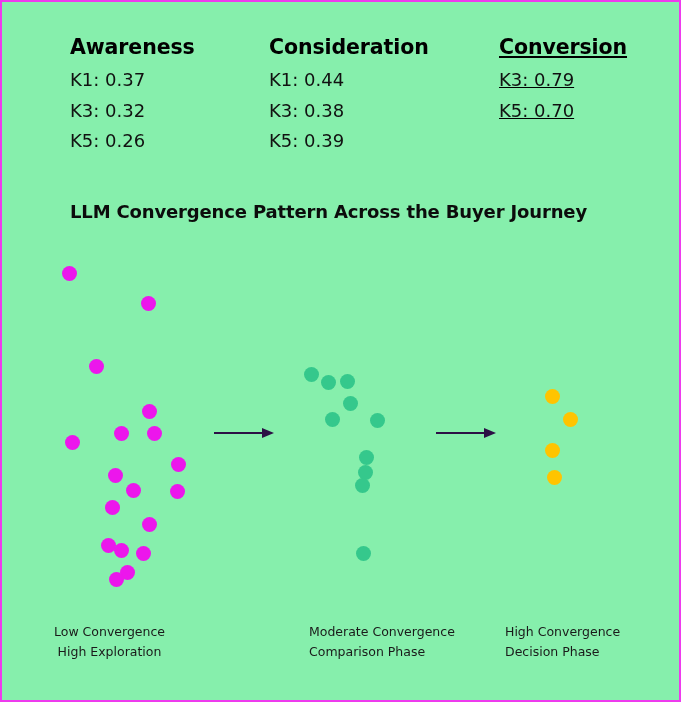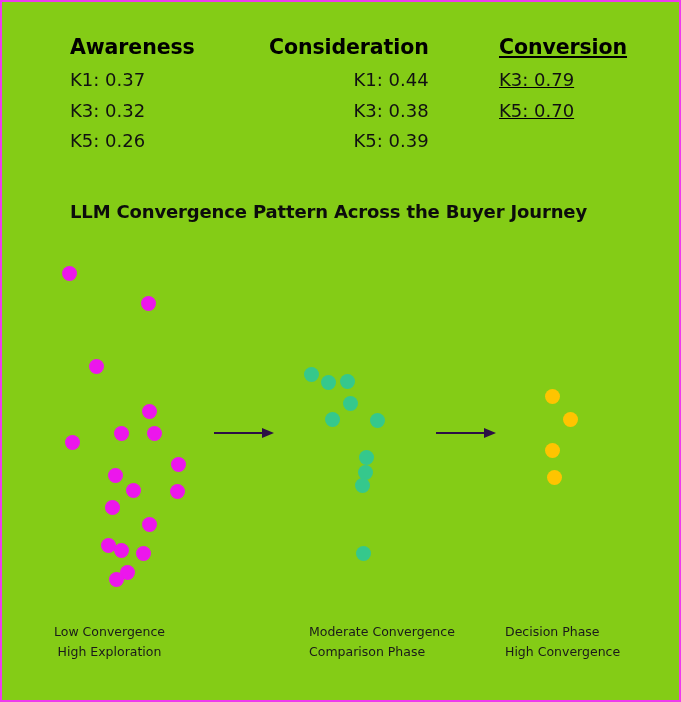--- a/index.html
+++ b/index.html
@@ -9,39 +9,39 @@
     background: #ffffff;
   }
   body {
     font-family: "DejaVu Sans", "Liberation Sans", sans-serif;
   }
   #figure {
     position: relative;
     width: 681px;
     height: 702px;
     box-sizing: border-box;
-    background: #84cc16;
+    background: #86efac;
     border: 2px solid #ee3aee;
     overflow: hidden;
   }
 
   
   .metrics {
     position: absolute;
     top: 32px;
     left: 0;
     width: 681px;
     height: 130px;
   }
   .metric-col {
     position: absolute;
     top: 0;
   }
   .metric-col.c0 { left: 68px; }
-  .metric-col.c1 { left: 267px; text-align: right; }
+  .metric-col.c1 { left: 267px; }
   .metric-col.c2 { left: 497px; text-decoration: underline; }
 
   .metric-title {
     font-size: 20.5px;
     font-weight: bold;
     color: #000000;
     letter-spacing: -0.1px;
     line-height: 26px;
     white-space: nowrap;
   }
@@ -191,18 +191,18 @@
   <div class="captions">
     <div class="caption c0">
       <span class="caption-line">Low  Convergence</span>
       <span class="caption-line">High Exploration</span>
     </div>
     <div class="caption c1">
       <span class="caption-line">Moderate  Convergence</span>
       <span class="caption-line">Comparison Phase</span>
     </div>
     <div class="caption c2">
+      <span class="caption-line">High  Convergence</span>
       <span class="caption-line">Decision Phase</span>
-      <span class="caption-line">High  Convergence</span>
     </div>
   </div>
 
 </div>
 
 </body></html>

